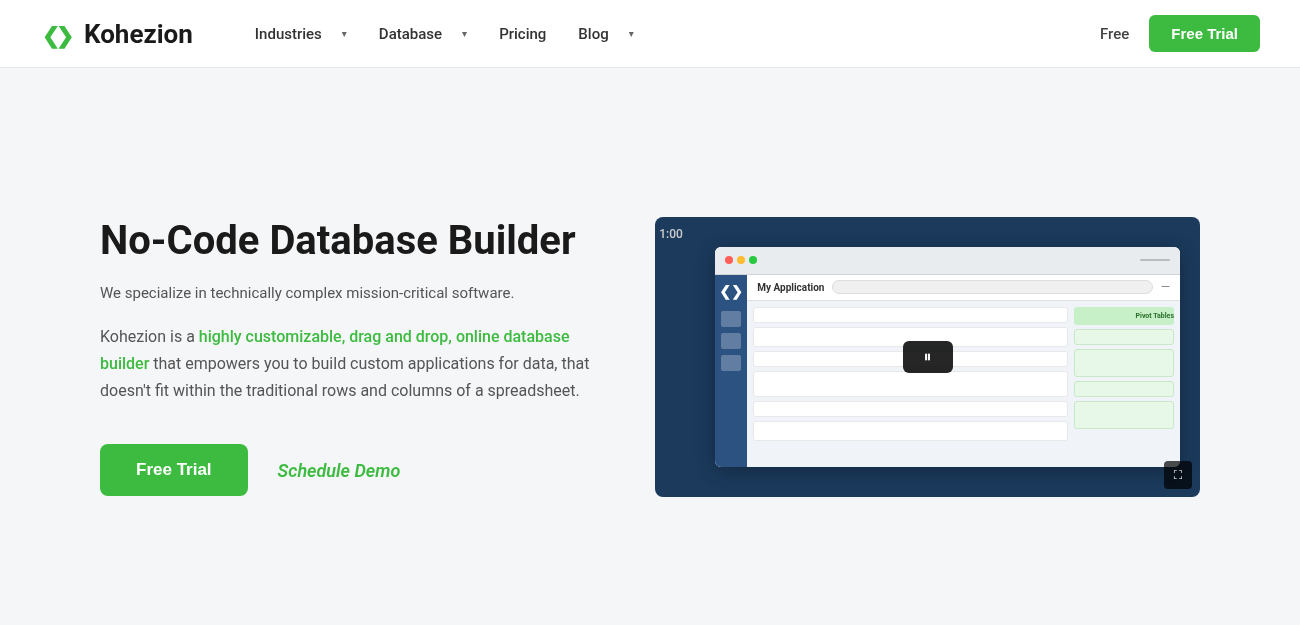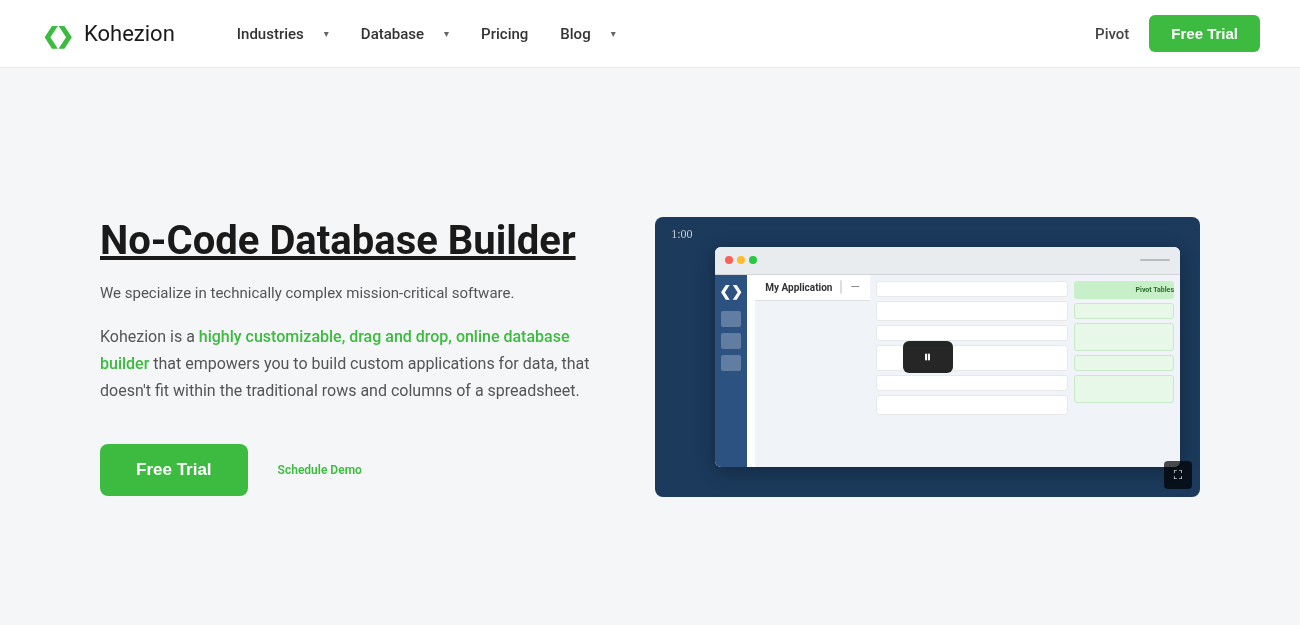--- a/index.html
+++ b/index.html
@@ -23,22 +23,22 @@
       position: relative;
       z-index: 100;
     }
     .logo-area {
       display: flex;
       align-items: center;
       gap: 10px;
       margin-right: 48px;
     }
     .logo-text {
-      font-size: 22px;
-      font-weight: 400;
+      font-size: 26px;
+      font-weight: 700;
       color: #1a1a1a;
     }
     .nav-links {
       display: flex;
       align-items: center;
       gap: 4px;
       flex: 1;
     }
     .nav-item {
       display: flex;
@@ -89,21 +89,20 @@
     .hero-left {
       flex: 1;
       max-width: 520px;
     }
     .hero-title {
       font-size: 40px;
       font-weight: 700;
       color: #1a1a1a;
       line-height: 1.2;
       margin-bottom: 16px;
-      text-decoration: underline;
     }
     .hero-desc1 {
       font-size: 15px;
       color: #555;
       margin-bottom: 18px;
       line-height: 1.6;
     }
     .hero-desc2 {
       font-size: 16px;
       color: #555;
@@ -124,46 +123,46 @@
       color: #fff;
       border: none;
       padding: 16px 36px;
       border-radius: 8px;
       font-size: 17px;
       font-weight: 700;
       cursor: pointer;
     }
     .schedule-demo-link {
       color: #3dbb40;
-      font-size: 12px;
+      font-size: 18px;
       font-weight: 600;
       cursor: pointer;
+      font-style: italic;
     }
 
     
     .hero-right {
       flex: 1.1;
       max-width: 560px;
     }
     .video-container {
       background: #1b3a5c;
       border-radius: 8px;
       overflow: hidden;
       position: relative;
       width: 100%;
       height: 280px;
     }
     .video-timer {
       position: absolute;
       top: 10px;
-      left: 16px;
+      left: 4px;
       color: #ccc;
       font-size: 12px;
       font-weight: 500;
-      font-family: Liberation Serif, serif;
     }
     
     .app-window {
       position: absolute;
       top: 30px;
       left: 60px;
       right: 20px;
       bottom: 30px;
       background: #fff;
       border-radius: 6px;
@@ -216,22 +215,21 @@
       width: 20px;
       height: 16px;
       background: rgba(255,255,255,0.25);
       border-radius: 2px;
     }
 
     .app-main {
       flex: 1;
       background: #f0f4f8;
       display: flex;
-      flex-direction: row;
-      margin-left: 8px;
+      flex-direction: column;
     }
     .app-topbar {
       background: #fff;
       height: 26px;
       display: flex;
       align-items: center;
       padding: 0 10px;
       gap: 8px;
       border-bottom: 1px solid #e0e0e0;
     }
@@ -361,21 +359,21 @@
     <div class="nav-item">
       <span>Pricing</span>
     </div>
     <div class="nav-item">
       <span>Blog</span>
       <span class="nav-chevron">▾</span>
     </div>
   </div>
 
   <div class="nav-right">
-    <span class="login-link">Pivot</span>
+    <span class="login-link">Free</span>
     <button class="free-trial-btn-nav">Free Trial</button>
   </div>
 </nav>
 
 <section class="hero">
 
   <div class="hero-left">
     <h1 class="hero-title">No-Code Database Builder</h1>
     <p class="hero-desc1">We specialize in technically complex mission-critical software.</p>
     <p class="hero-desc2">

